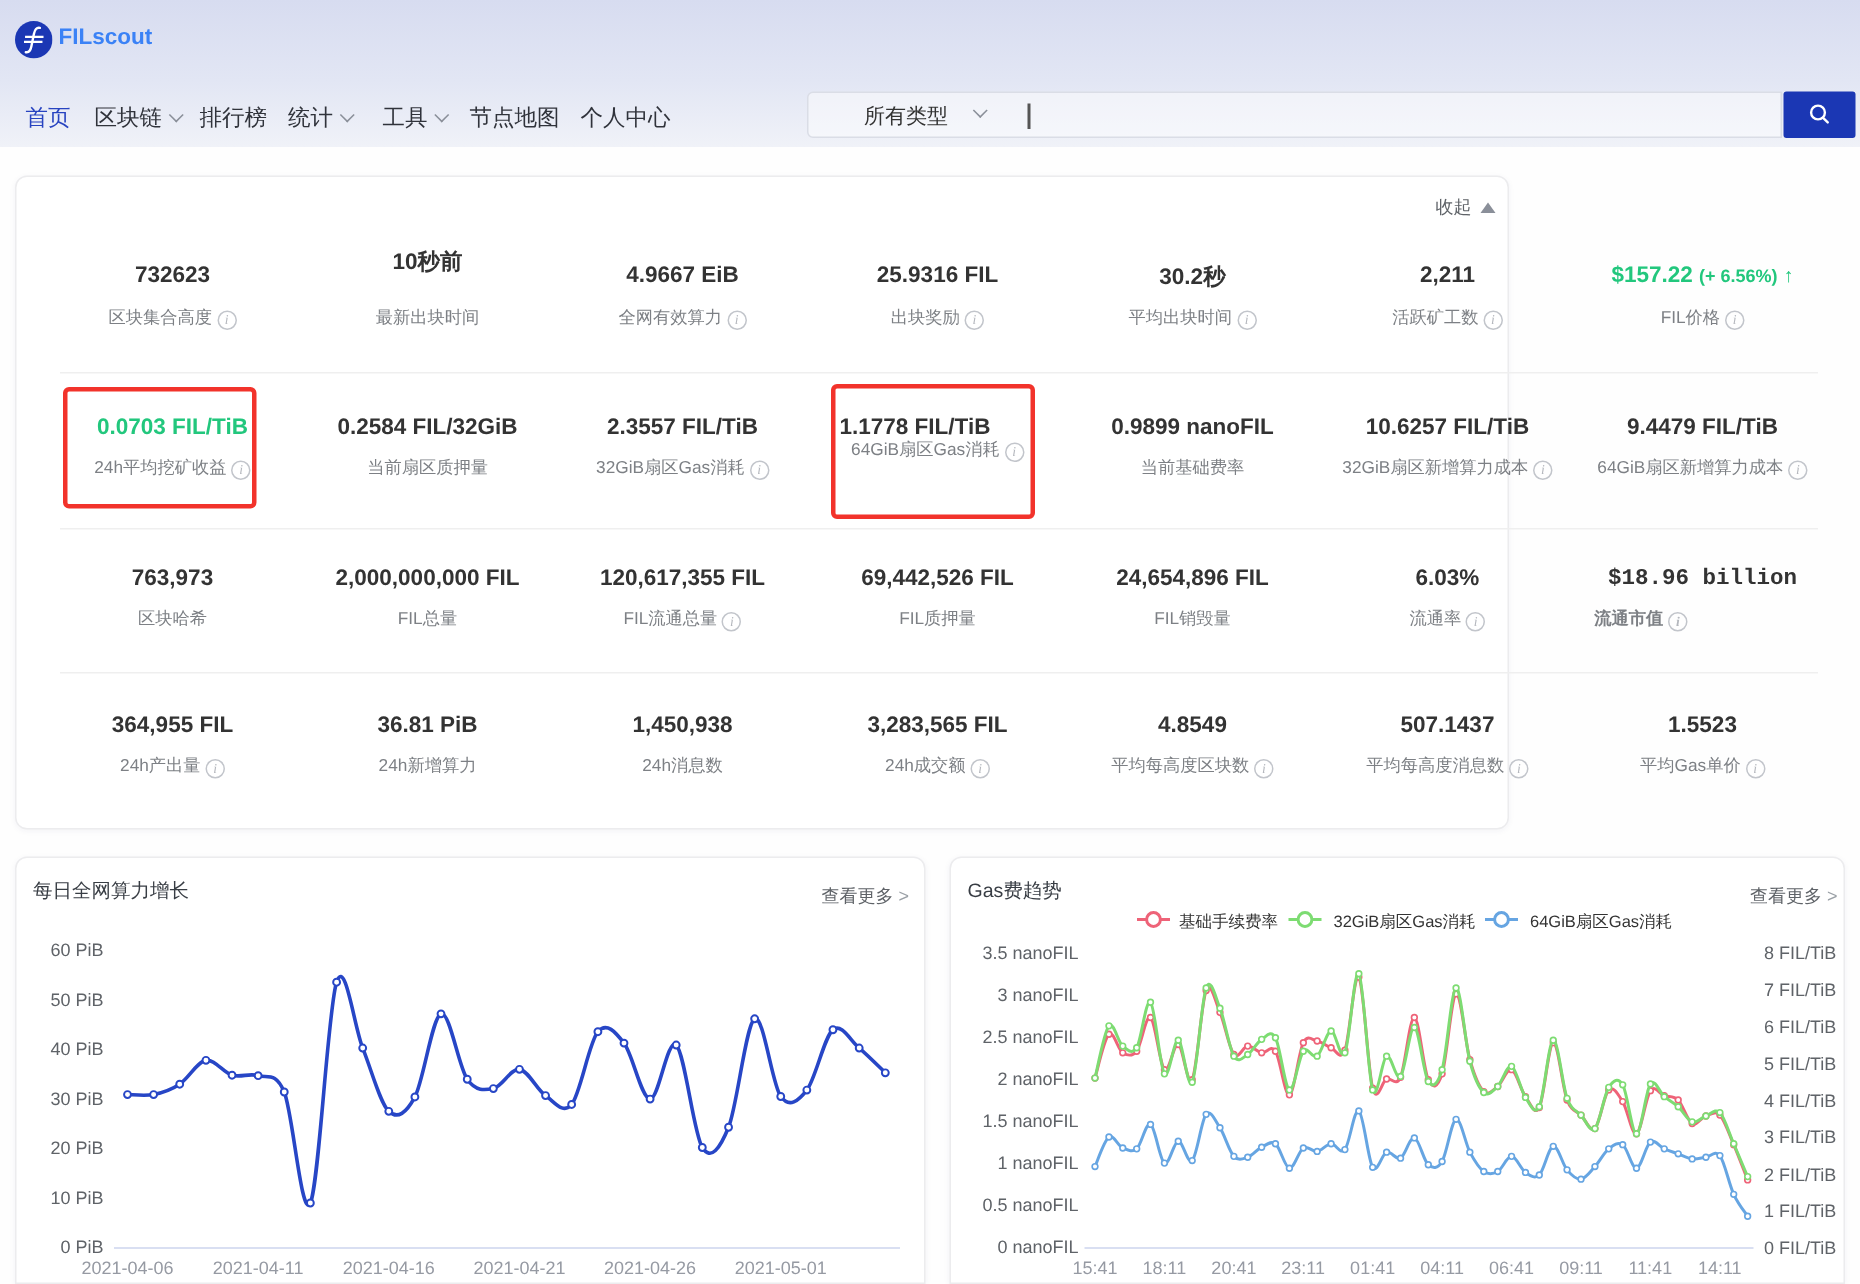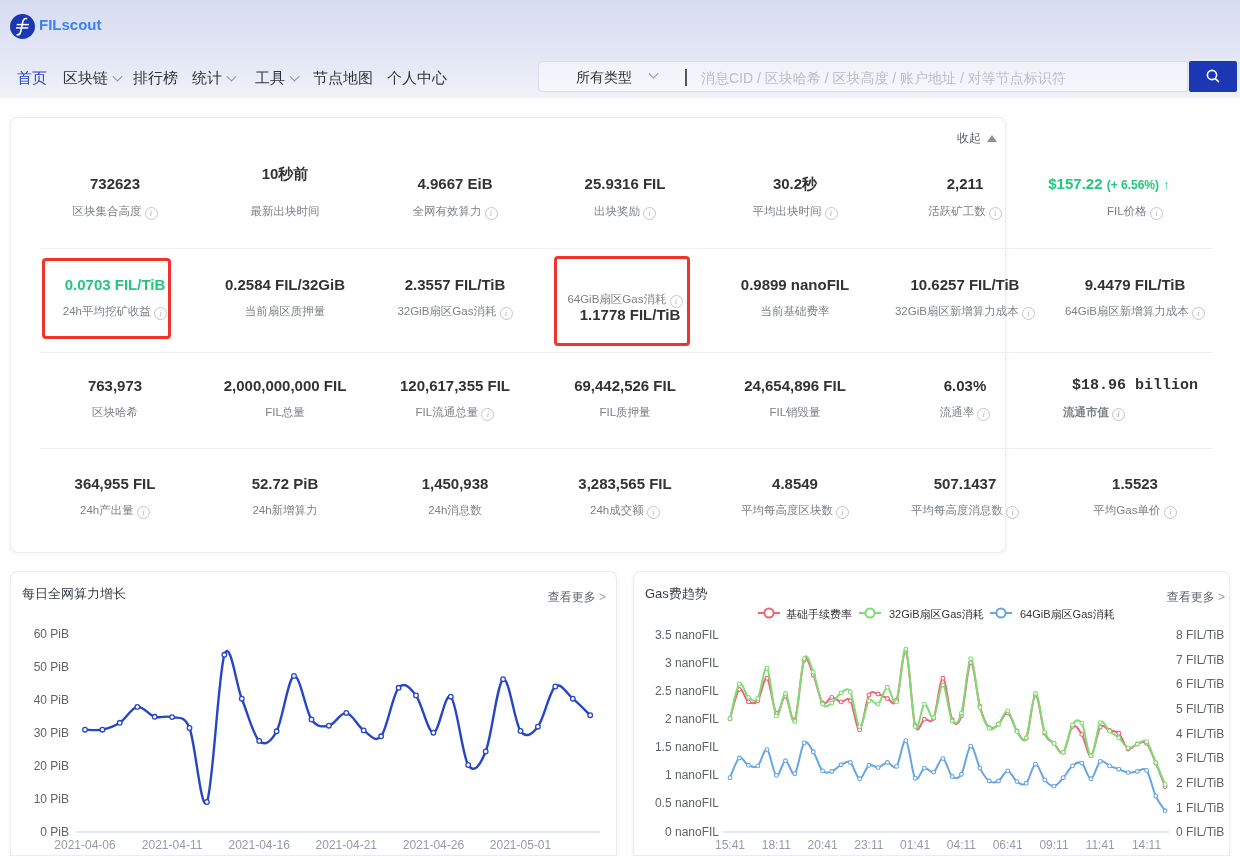--- a/index.html
+++ b/index.html
@@ -58,21 +58,20 @@
 <div class="nav" style="left:63px;">区块链<span class="chev"></span></div>
 <div class="nav" style="left:133px;">排行榜</div>
 <div class="nav" style="left:192px;">统计<span class="chev"></span></div>
 <div class="nav" style="left:255px;">工具<span class="chev"></span></div>
 <div class="nav" style="left:313px;">节点地图</div>
 <div class="nav" style="left:387px;">个人中心</div>
 <div class="search">
   <span class="stype">所有类型</span>
   <span class="chev" style="position:absolute;left:105px;top:11px;"></span>
   <span class="sdiv"></span>
-  <span class="ph">消息CID / 区块哈希 / 区块高度 / 账户地址 / 对等节点标识符</span>
 </div>
 <div class="sbtn">
   <svg width="48" height="31" viewBox="0 0 48 31">
       <circle cx="23" cy="14" r="4.6" fill="none" stroke="#fff" stroke-width="1.6"></circle>
       <line x1="26.4" y1="17.6" x2="29.5" y2="20.6" stroke="#fff" stroke-width="1.6" stroke-linecap="round"></line>
     </svg>
 </div>
 
 <div class="card" id="stats">
   <div class="collapse">收起<span class="tri"></span></div>
@@ -86,29 +85,29 @@
 <div class="val" style="left:179px;top:47px;">10秒前</div>
 <div class="lab" style="left:179px;top:86px;">最新出块时间</div>
 <div class="val" style="left:349px;top:57px;">4.9667 EiB</div>
 <div class="lab" style="left:349px;top:86px;">全网有效算力 <span class="info"><i>i</i></span></div>
 <div class="val" style="left:519px;top:57px;">25.9316 FIL</div>
 <div class="lab" style="left:519px;top:86px;">出块奖励 <span class="info"><i>i</i></span></div>
 <div class="val" style="left:689px;top:57px;">30.2秒</div>
 <div class="lab" style="left:689px;top:86px;">平均出块时间 <span class="info"><i>i</i></span></div>
 <div class="val" style="left:859px;top:57px;">2,211</div>
 <div class="lab" style="left:859px;top:86px;">活跃矿工数 <span class="info"><i>i</i></span></div>
-<div class="val" style="left:1003px;top:57px;"><span class="grn">$157.22 <small>(+ 6.56%)</small> <span class="arrow">↑</span></span></div>
+<div class="val" style="left:1029px;top:57px;"><span class="grn">$157.22 <small>(+ 6.56%)</small> <span class="arrow">↑</span></span></div>
 <div class="lab" style="left:1029px;top:86px;">FIL价格 <span class="info"><i>i</i></span></div>
 <div class="val" style="left:9px;top:158px;"><span class="grn">0.0703 FIL/TiB</span></div>
 <div class="lab" style="left:9px;top:186px;">24h平均挖矿收益 <span class="info"><i>i</i></span></div>
 <div class="val" style="left:179px;top:158px;">0.2584 FIL/32GiB</div>
 <div class="lab" style="left:179px;top:186px;">当前扇区质押量</div>
 <div class="val" style="left:349px;top:158px;">2.3557 FIL/TiB</div>
 <div class="lab" style="left:349px;top:186px;">32GiB扇区Gas消耗 <span class="info"><i>i</i></span></div>
-<div class="val" style="left:524px;top:158px;margin-top:30px;">1.1778 FIL/TiB</div>
+<div class="val" style="left:504px;top:158px;">1.1778 FIL/TiB</div>
 <div class="lab" style="left:519px;top:174px;">64GiB扇区Gas消耗 <span class="info"><i>i</i></span></div>
 <div class="val" style="left:689px;top:158px;">0.9899 nanoFIL</div>
 <div class="lab" style="left:689px;top:186px;">当前基础费率</div>
 <div class="val" style="left:859px;top:158px;">10.6257 FIL/TiB</div>
 <div class="lab" style="left:859px;top:186px;">32GiB扇区新增算力成本 <span class="info"><i>i</i></span></div>
 <div class="val" style="left:1029px;top:158px;">9.4479 FIL/TiB</div>
 <div class="lab" style="left:1029px;top:186px;">64GiB扇区新增算力成本 <span class="info"><i>i</i></span></div>
 <div class="val" style="left:9px;top:259px;">763,973</div>
 <div class="lab" style="left:9px;top:287px;">区块哈希</div>
 <div class="val" style="left:179px;top:259px;">2,000,000,000 FIL</div>
@@ -118,21 +117,21 @@
 <div class="val" style="left:519px;top:259px;">69,442,526 FIL</div>
 <div class="lab" style="left:519px;top:287px;">FIL质押量</div>
 <div class="val" style="left:689px;top:259px;">24,654,896 FIL</div>
 <div class="lab" style="left:689px;top:287px;">FIL销毁量</div>
 <div class="val" style="left:859px;top:259px;">6.03%</div>
 <div class="lab" style="left:859px;top:287px;">流通率 <span class="info"><i>i</i></span></div>
 <div class="val" style="left:1029px;top:259px;font-family:Liberation Mono, monospace;">$18.96 billion</div>
 <div class="lab" style="left:988px;top:287px;font-weight:bold;">流通市值 <span class="info"><i>i</i></span></div>
 <div class="val" style="left:9px;top:357px;">364,955 FIL</div>
 <div class="lab" style="left:9px;top:385px;">24h产出量 <span class="info"><i>i</i></span></div>
-<div class="val" style="left:179px;top:357px;">52.72 PiB</div>
+<div class="val" style="left:179px;top:357px;">36.81 PiB</div>
 <div class="lab" style="left:179px;top:385px;">24h新增算力</div>
 <div class="val" style="left:349px;top:357px;">1,450,938</div>
 <div class="lab" style="left:349px;top:385px;">24h消息数</div>
 <div class="val" style="left:519px;top:357px;">3,283,565 FIL</div>
 <div class="lab" style="left:519px;top:385px;">24h成交额 <span class="info"><i>i</i></span></div>
 <div class="val" style="left:689px;top:357px;">4.8549</div>
 <div class="lab" style="left:689px;top:385px;">平均每高度区块数 <span class="info"><i>i</i></span></div>
 <div class="val" style="left:859px;top:357px;">507.1437</div>
 <div class="lab" style="left:859px;top:385px;">平均每高度消息数 <span class="info"><i>i</i></span></div>
 <div class="val" style="left:1029px;top:357px;">1.5523</div>

